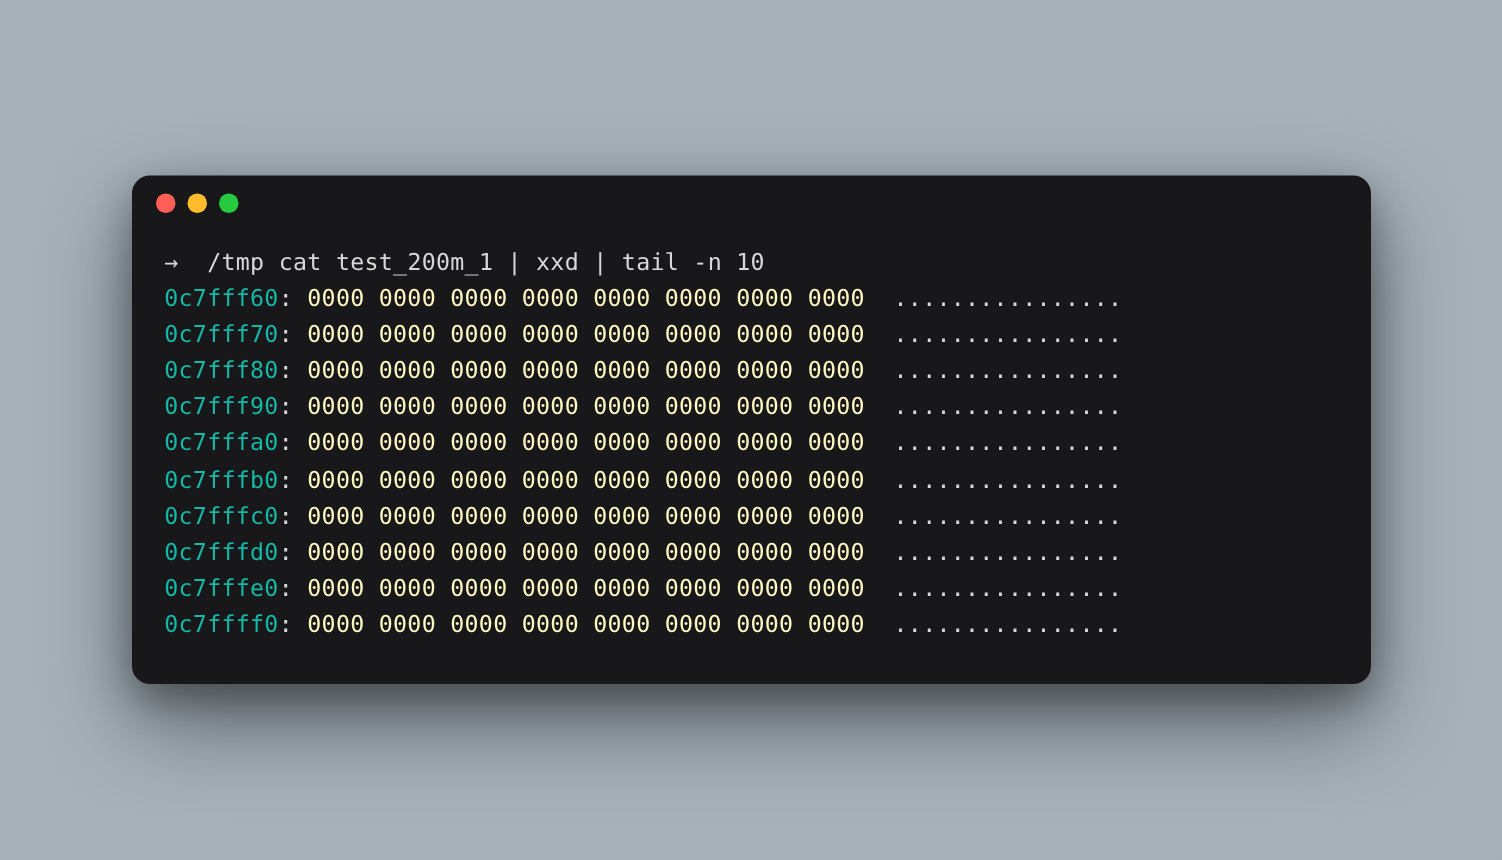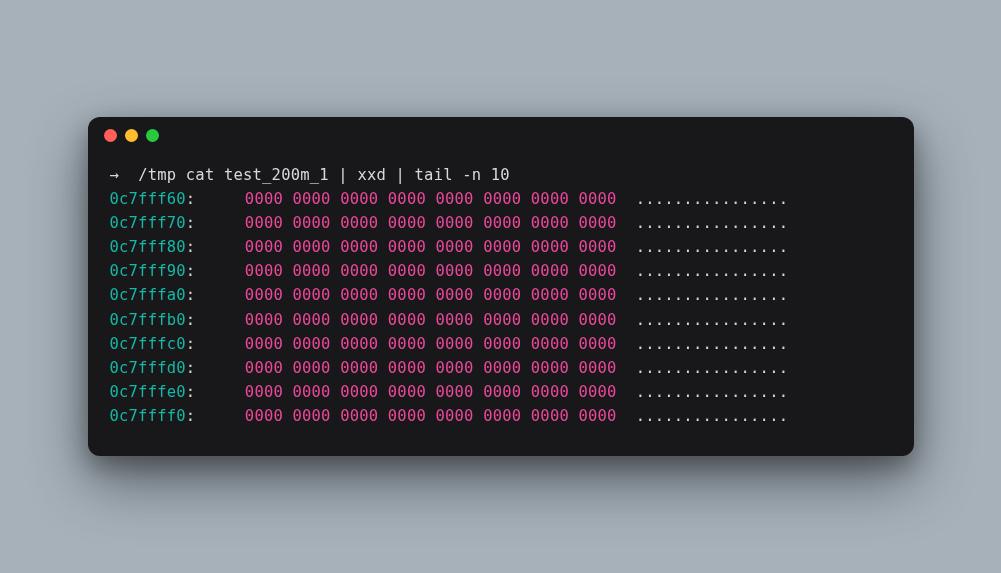--- a/index.html
+++ b/index.html
@@ -65,22 +65,21 @@
     .hex-line {
       display: block;
     }
     .addr {
       color: #14b8a6;
     }
     .colon {
       color: #d8d8d8;
     }
     .hex {
-      color: #ec4899;
-      margin-left: 40px;
+      color: #fef9c3;
     }
     .ascii {
       color: #d8d8d8;
     }
   </style>
 </head>
 <body>
 
 <div class="terminal-window">
   <div class="titlebar">

